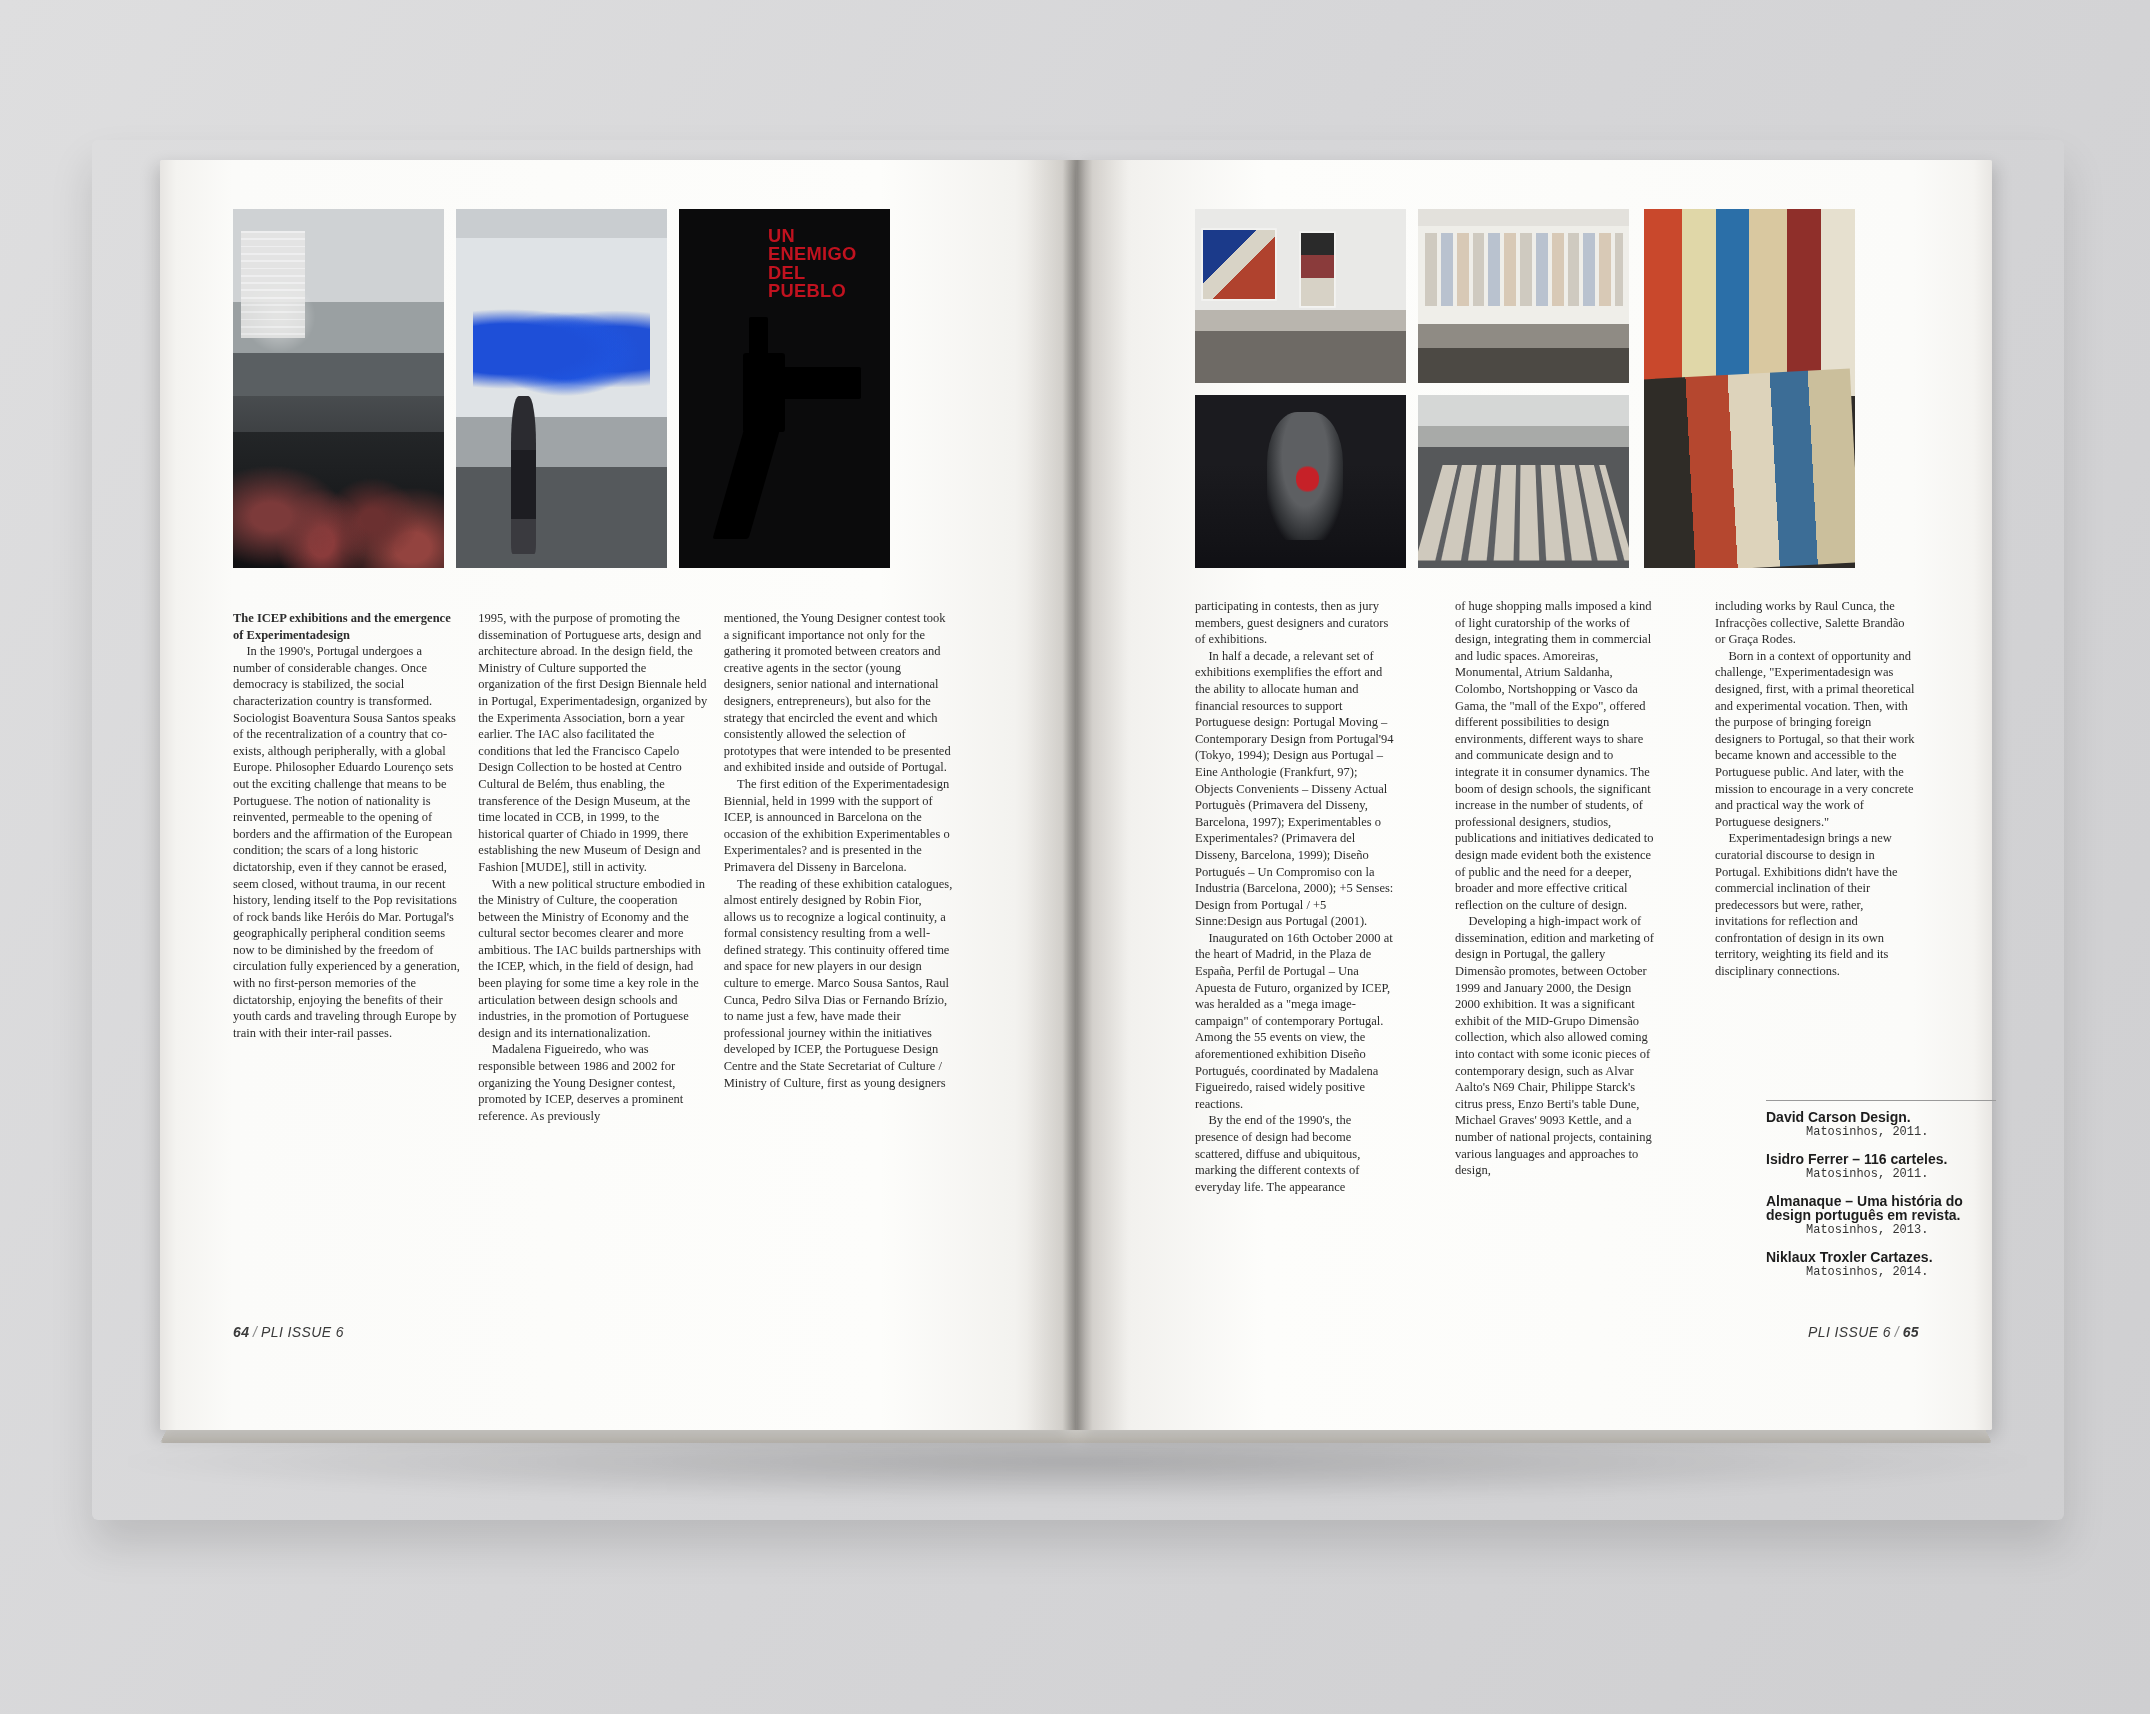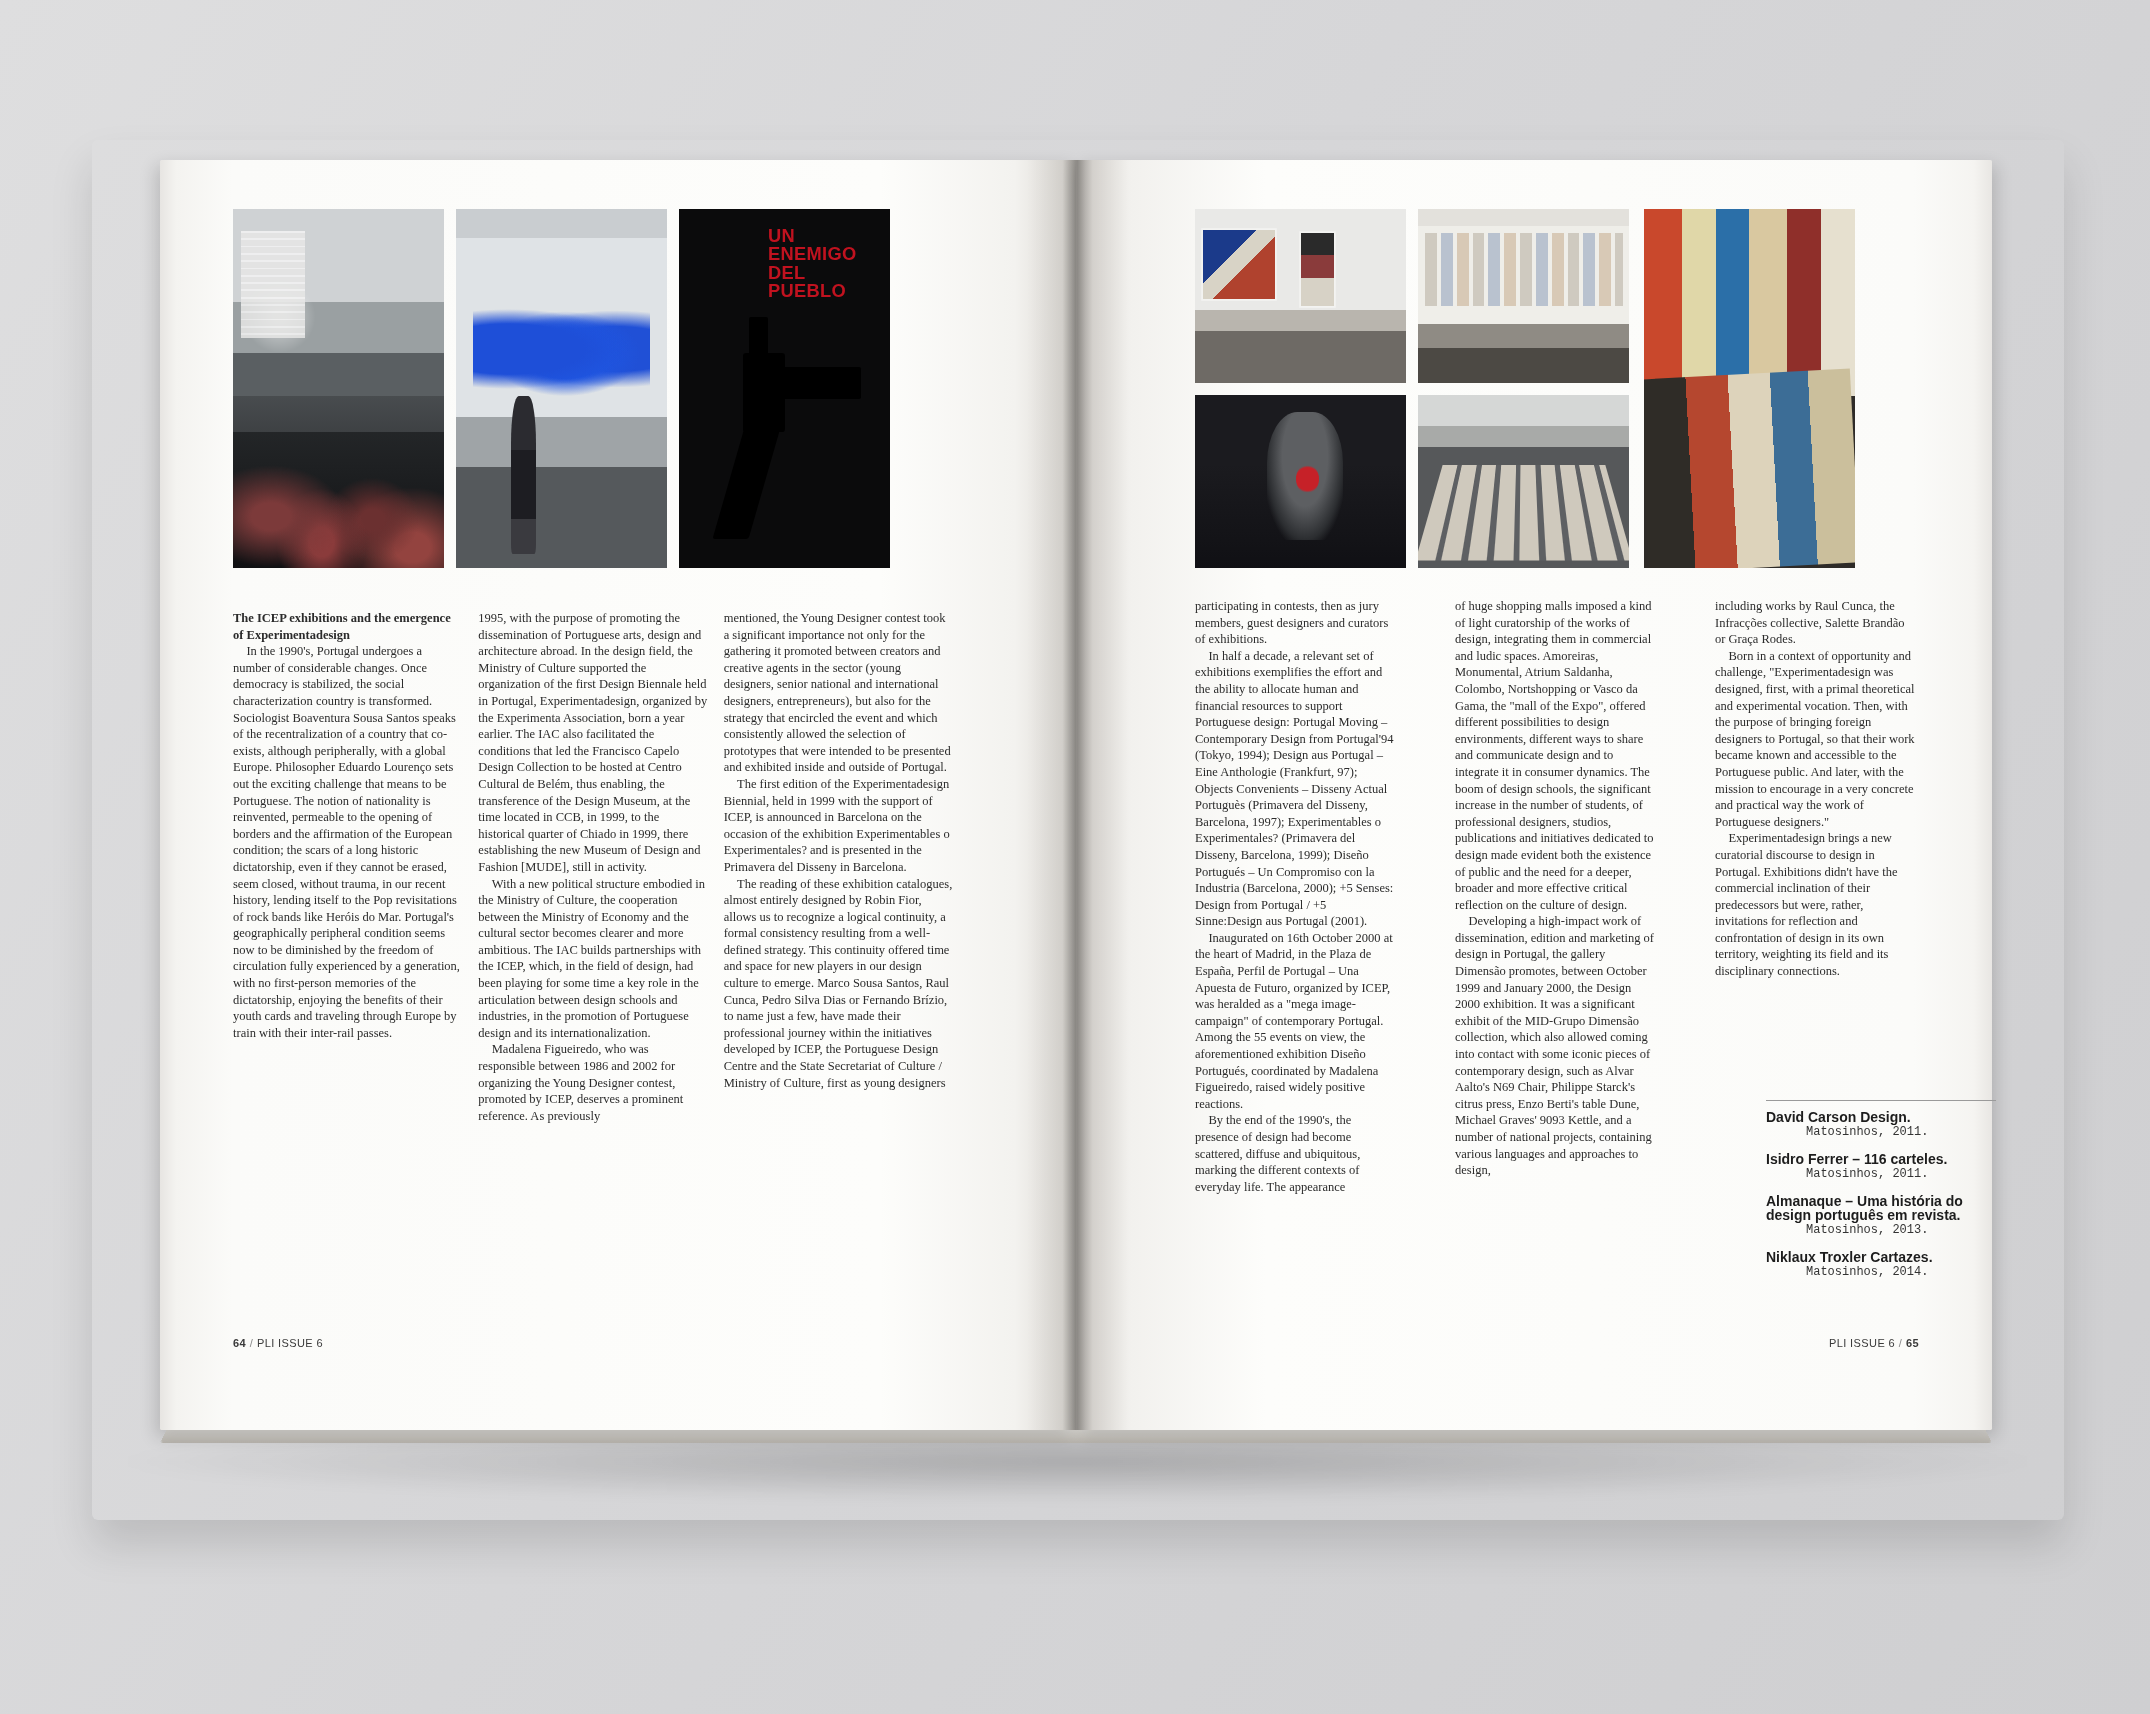--- a/index.html
+++ b/index.html
@@ -170,25 +170,26 @@
     font-family: Liberation Mono, monospace;
     font-size: 12px;
     line-height: 14.7px;
     color: #333;
     margin-left: 40px;
   }
 
   
   .folio {
     position: absolute;
-    bottom: 81px;
+    bottom: 90px;
     font-family: "Liberation Sans", sans-serif;
-    font-size: 11px;
+    font-size: 14px;
     letter-spacing: 0.4px;
     color: #3a3a3a;
+    font-style: italic;
   }
   .folio b { font-weight: bold; }
   .folio .sep { color: #8a8a8a; padding: 0 3.7px; }
 
   
   .p-gallery1 {
     background:
       radial-gradient(circle at 22% 30%, rgba(255,255,255,.5) 0 2%, rgba(255,255,255,0) 12%),
       linear-gradient(to bottom, #cfd2d4 0 26%, #9aa0a2 26% 40%, #5a5f62 40% 62%, #2f3335 62% 100%),
       #3a3e40;

